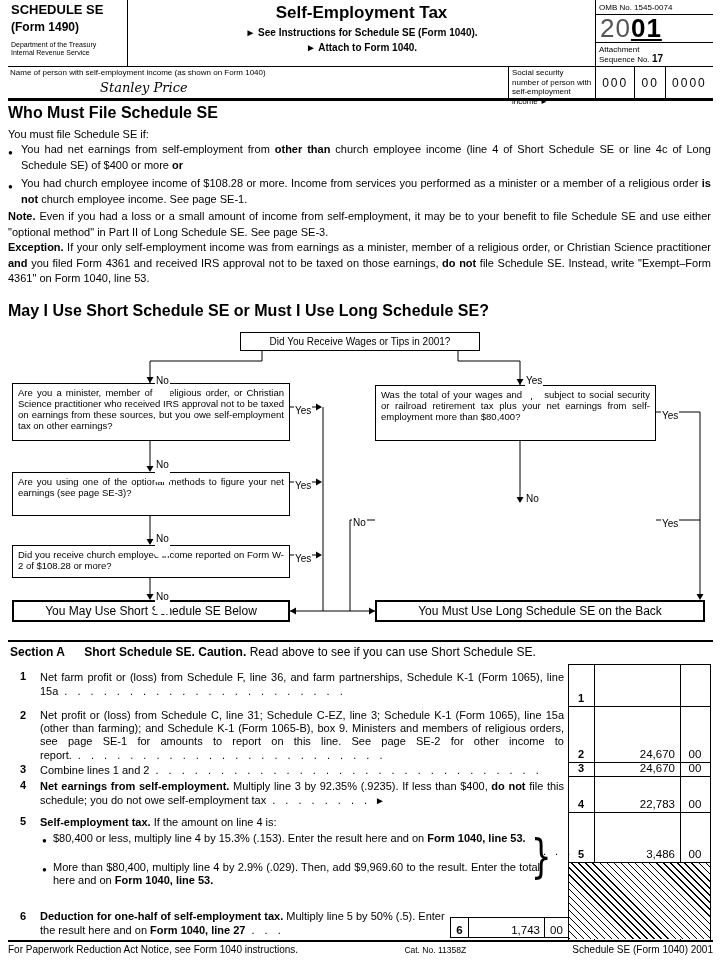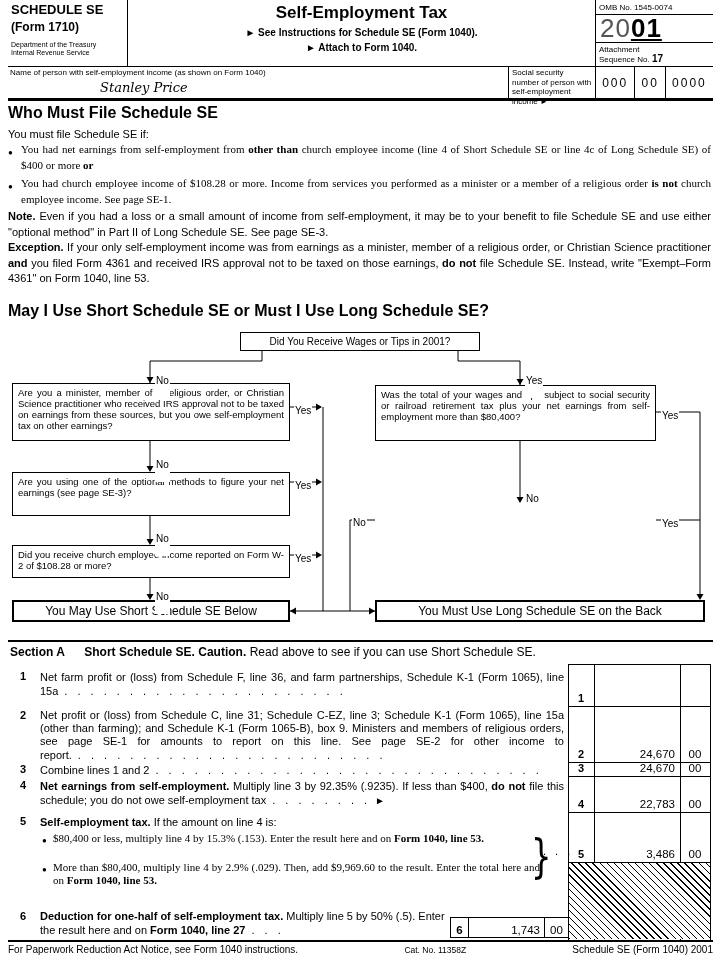--- a/index.html
+++ b/index.html
@@ -36,21 +36,21 @@
   .name-value{font-size:13px;font-style:italic;font-family:"DejaVu Serif",serif;margin:3px 0 0 90px;}
   .ssn-label{width:87px;border-left:1px solid #000;font-size:8px;line-height:9.5px;padding:1px 3px;box-sizing:border-box;}
   .ssn-value{width:118px;border-left:1px solid #000;display:flex;align-items:center;justify-content:space-evenly;font-size:12px;letter-spacing:2px;box-sizing:border-box;}
   .ssn-div{width:1px;height:100%;background:#000;}
 
   
   .h2{position:absolute;font-size:16px;font-weight:bold;}
   .body-text{position:absolute;font-size:11px;line-height:15.5px;text-align:justify;}
   .bullet-row{position:absolute;display:flex;font-size:11px;line-height:15.5px;}
   .bullet-marker{width:13px;font-size:8px;padding-top:3px;}
-  .bullet-body{flex:1;text-align:justify;font-family:Liberation Serif, serif;}
+  .bullet-body{flex:1;text-align:justify;}
 
   
   .fc{position:absolute;top:327px;left:0;width:721px;height:303px;}
   .fc-box{position:absolute;border:1px solid #000;box-sizing:border-box;background:#fff;font-size:9.5px;line-height:11px;}
   .fc-top{display:flex;align-items:center;justify-content:center;text-align:center;font-size:10px;}
   .fc-side{padding:3px 5px;text-align:justify;}
   .fc-result{border-width:2px;display:flex;align-items:center;justify-content:center;text-align:center;font-size:12px;}
   .fc-label{position:absolute;font-size:10px;background:#fff;padding:12px 1px;}
 
   
@@ -79,21 +79,21 @@
   .footer .cat{font-size:8.5px;}
 </style>
 </head>
 <body>
 
 <div class="page">
 
   <div class="hdr">
     <div class="hdr-left">
       <div class="sched">SCHEDULE SE</div>
-      <div class="f1040">(Form 1710)</div>
+      <div class="f1040">(Form 1490)</div>
       <div class="dept">
         <div>Department of the Treasury</div>
         <div>Internal Revenue Service</div>
       </div>
     </div>
     <div class="hdr-center">
       <div class="form-title">Self-Employment Tax</div>
       <div class="instr">► See Instructions for Schedule SE (Form 1040).</div>
       <div class="instr">► Attach to Form 1040.</div>
     </div>

